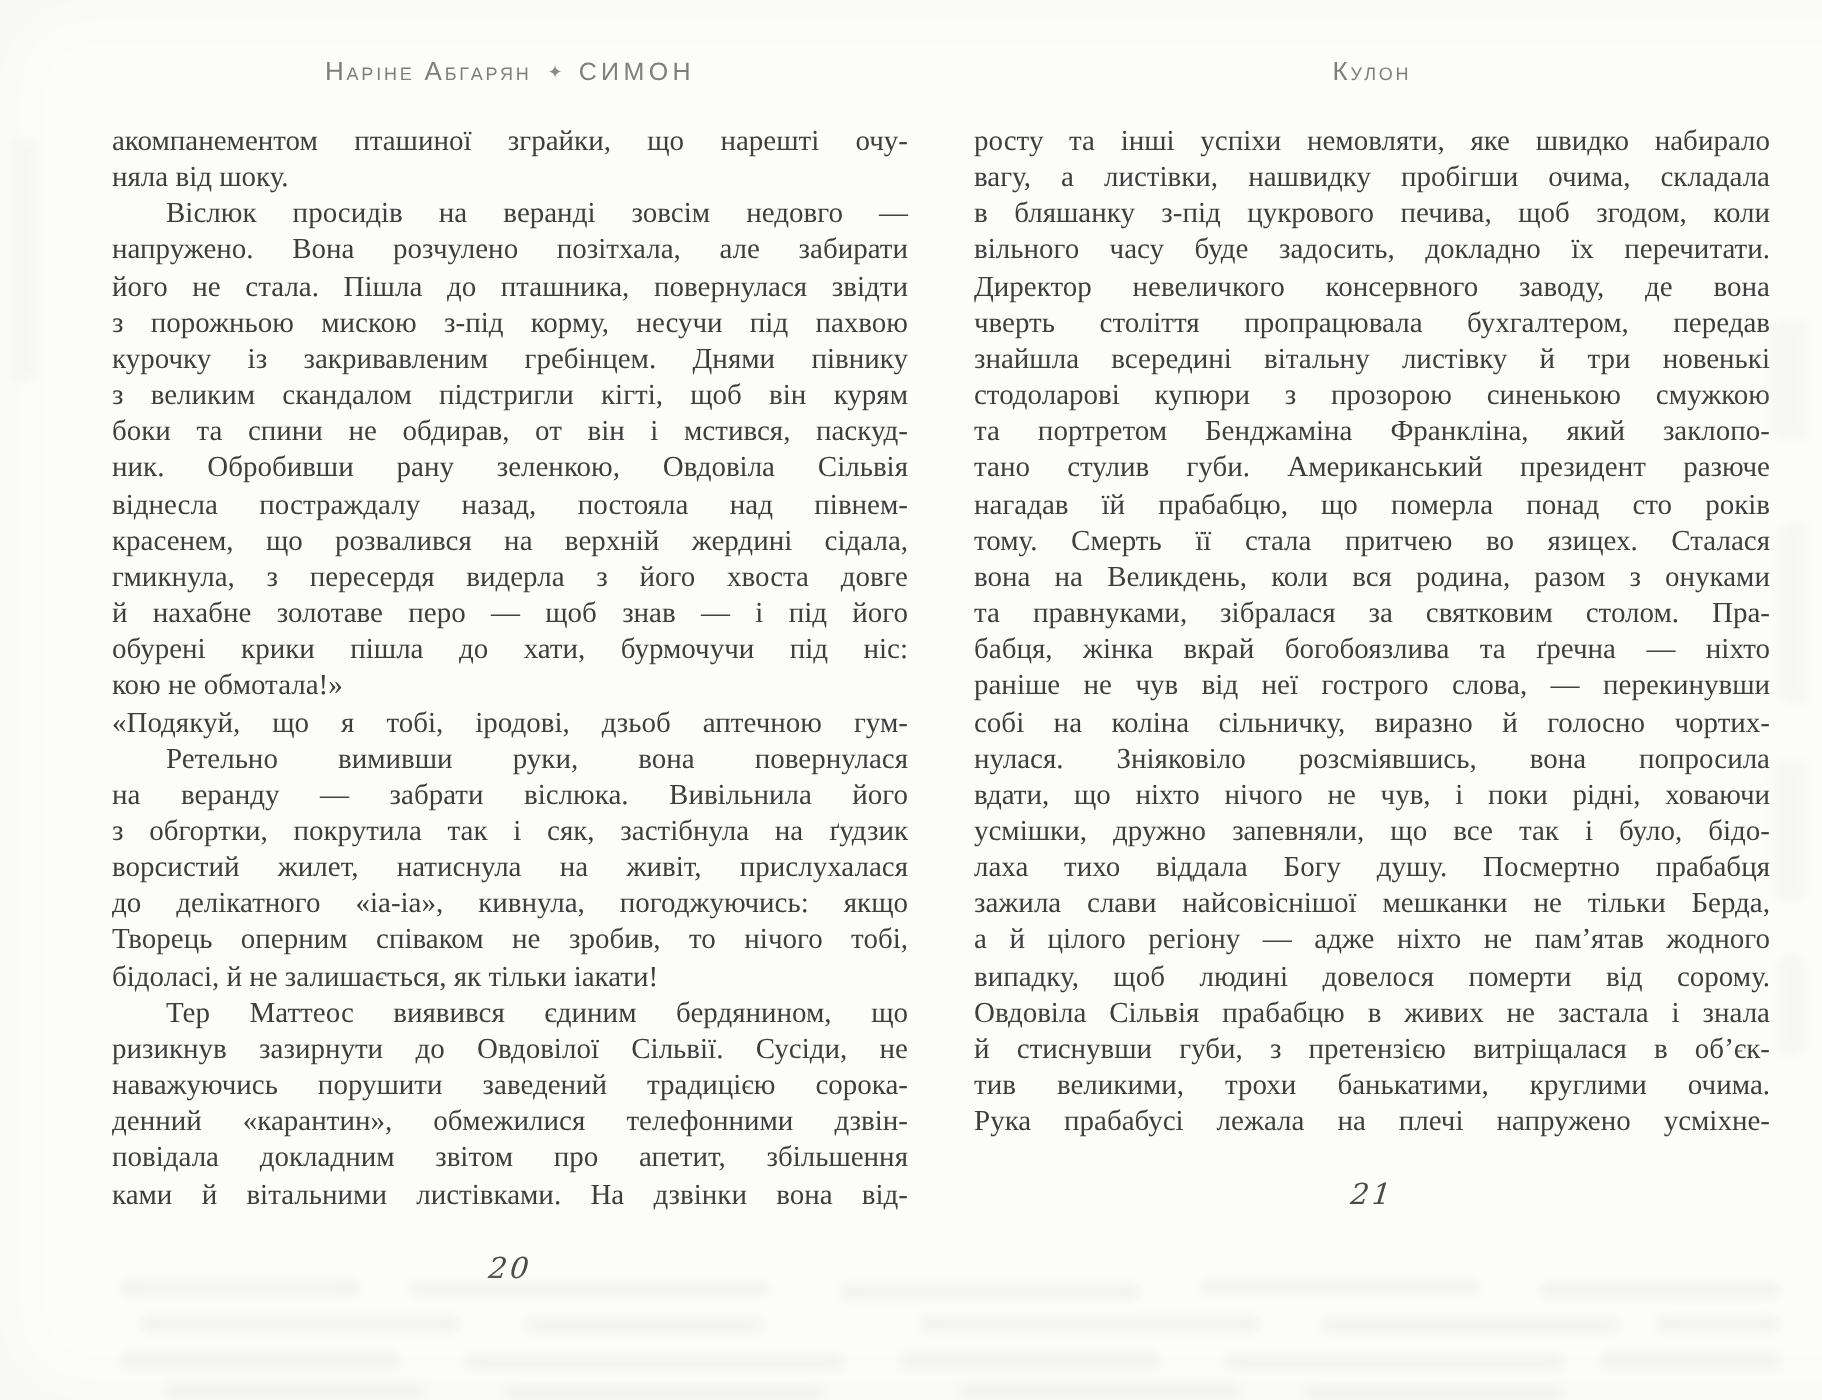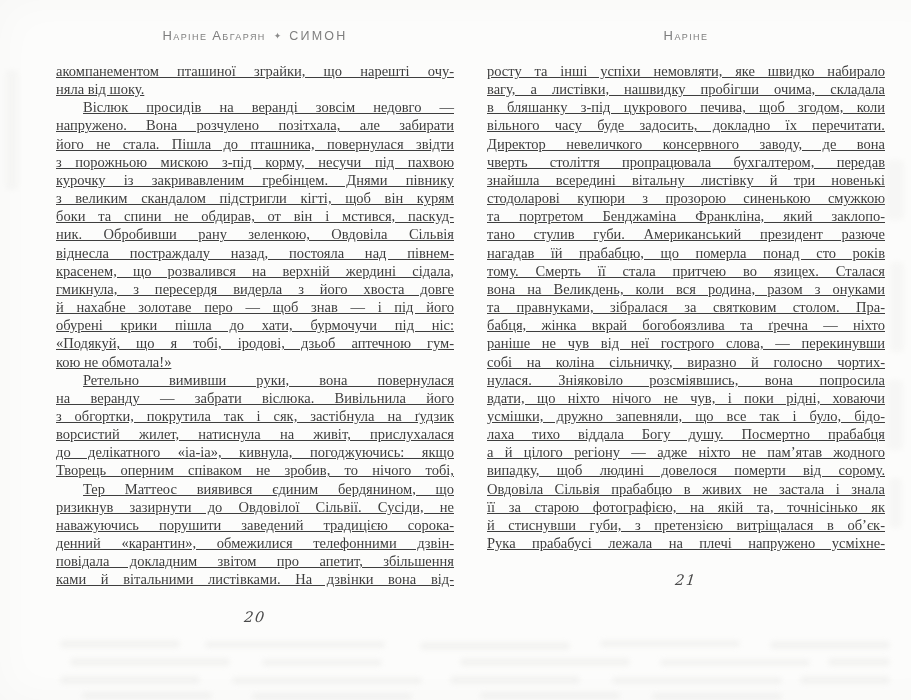--- a/index.html
+++ b/index.html
@@ -44,21 +44,20 @@
     letter-spacing: 0;
     vertical-align: 1px;
     padding: 0 3px;
   }
 
   .text-block {
     width: 100%;
     color: #3e3e3e;
     font-size: 14.5px;
     line-height: 18.15px;
-    text-decoration: underline;
   }
   .line {
     text-align: justify;
     text-align-last: justify;
     min-height: 18.15px;
   }
   .line.last-left {
     text-align: right;
     text-align-last: left;
   }
@@ -106,41 +105,42 @@
         <div class="line">з порожньою мискою з-під корму, несучи під пахвою</div>
         <div class="line">курочку із закривавленим гребінцем. Днями півнику</div>
         <div class="line">з великим скандалом підстригли кігті, щоб він курям</div>
         <div class="line">боки та спини не обдирав, от він і мстився, паскуд-</div>
         <div class="line">ник. Обробивши рану зеленкою, Овдовіла Сільвія</div>
         <div class="line">віднесла постраждалу назад, постояла над півнем-</div>
         <div class="line">красенем, що розвалився на верхній жердині сідала,</div>
         <div class="line">гмикнула, з пересердя видерла з його хвоста довге</div>
         <div class="line">й нахабне золотаве перо — щоб знав — і під його</div>
         <div class="line">обурені крики пішла до хати, бурмочучи під ніс:</div>
+        <div class="line last-left">кою не обмотала!»</div>
         <div class="line">«Подякуй, що я тобі, іродові, дзьоб аптечною гум-</div>
-        <div class="line last-left">кою не обмотала!»</div>
         <div class="line indent">Ретельно вимивши руки, вона повернулася</div>
         <div class="line">на веранду — забрати віслюка. Вивільнила його</div>
         <div class="line">з обгортки, покрутила так і сяк, застібнула на ґудзик</div>
         <div class="line">ворсистий жилет, натиснула на живіт, прислухалася</div>
         <div class="line">до делікатного «іа-іа», кивнула, погоджуючись: якщо</div>
         <div class="line">Творець оперним співаком не зробив, то нічого тобі,</div>
+        <div class="line last-left">бідоласі, й не залишається, як тільки іакати!</div>
         <div class="line indent">Тер Маттеос виявився єдиним бердянином, що</div>
         <div class="line">ризикнув зазирнути до Овдовілої Сільвії. Сусіди, не</div>
         <div class="line">наважуючись порушити заведений традицією сорока-</div>
         <div class="line">денний «карантин», обмежилися телефонними дзвін-</div>
         <div class="line">повідала докладним звітом про апетит, збільшення</div>
         <div class="line">ками й вітальними листівками. На дзвінки вона від-</div>
       </div>
     <div class="folio">20</div>
   </section>
 
   <section class="page right">
     <div class="page-header">
-      <span>Наріне</span>
+      <span>Кулон</span>
     </div>
     <div class="text-block">
         <div class="line">росту та інші успіхи немовляти, яке швидко набирало</div>
         <div class="line">вагу, а листівки, нашвидку пробігши очима, складала</div>
         <div class="line">в бляшанку з-під цукрового печива, щоб згодом, коли</div>
         <div class="line">вільного часу буде задосить, докладно їх перечитати.</div>
         <div class="line">Директор невеличкого консервного заводу, де вона</div>
         <div class="line">чверть століття пропрацювала бухгалтером, передав</div>
         <div class="line">знайшла всередині вітальну листівку й три новенькі</div>
         <div class="line">стодоларові купюри з прозорою синенькою смужкою</div>
@@ -150,25 +150,26 @@
         <div class="line">тому. Смерть її стала притчею во язицех. Сталася</div>
         <div class="line">вона на Великдень, коли вся родина, разом з онуками</div>
         <div class="line">та правнуками, зібралася за святковим столом. Пра-</div>
         <div class="line">бабця, жінка вкрай богобоязлива та ґречна — ніхто</div>
         <div class="line">раніше не чув від неї гострого слова, — перекинувши</div>
         <div class="line">собі на коліна сільничку, виразно й голосно чортих-</div>
         <div class="line">нулася. Зніяковіло розсміявшись, вона попросила</div>
         <div class="line">вдати, що ніхто нічого не чув, і поки рідні, ховаючи</div>
         <div class="line">усмішки, дружно запевняли, що все так і було, бідо-</div>
         <div class="line">лаха тихо віддала Богу душу. Посмертно прабабця</div>
+        <div class="line">зажила слави найсовіснішої мешканки не тільки Берда,</div>
         <div class="line">а й цілого регіону — адже ніхто не пам’ятав жодного</div>
         <div class="line">випадку, щоб людині довелося померти від сорому.</div>
         <div class="line">Овдовіла Сільвія прабабцю в живих не застала і знала</div>
-        <div class="line">її за старою фотографією, на якій та, точнісінько як</div>
         <div class="line">й стиснувши губи, з претензією витріщалася в об’єк-</div>
+        <div class="line">тив великими, трохи банькатими, круглими очима.</div>
         <div class="line">Рука прабабусі лежала на плечі напружено усміхне-</div>
       </div>
     <div class="folio">21</div>
   </section>
 
 <div class="ghost" style="left: 60px; top: 640px; width: 120px; height: 8px;"></div>
     <div class="ghost" style="left: 205px; top: 641px; width: 180px; height: 7px;"></div>
     <div class="ghost" style="left: 420px; top: 642px; width: 150px; height: 8px;"></div>
     <div class="ghost" style="left: 600px; top: 640px; width: 140px; height: 7px;"></div>
     <div class="ghost" style="left: 770px; top: 641px; width: 120px; height: 8px;"></div>

